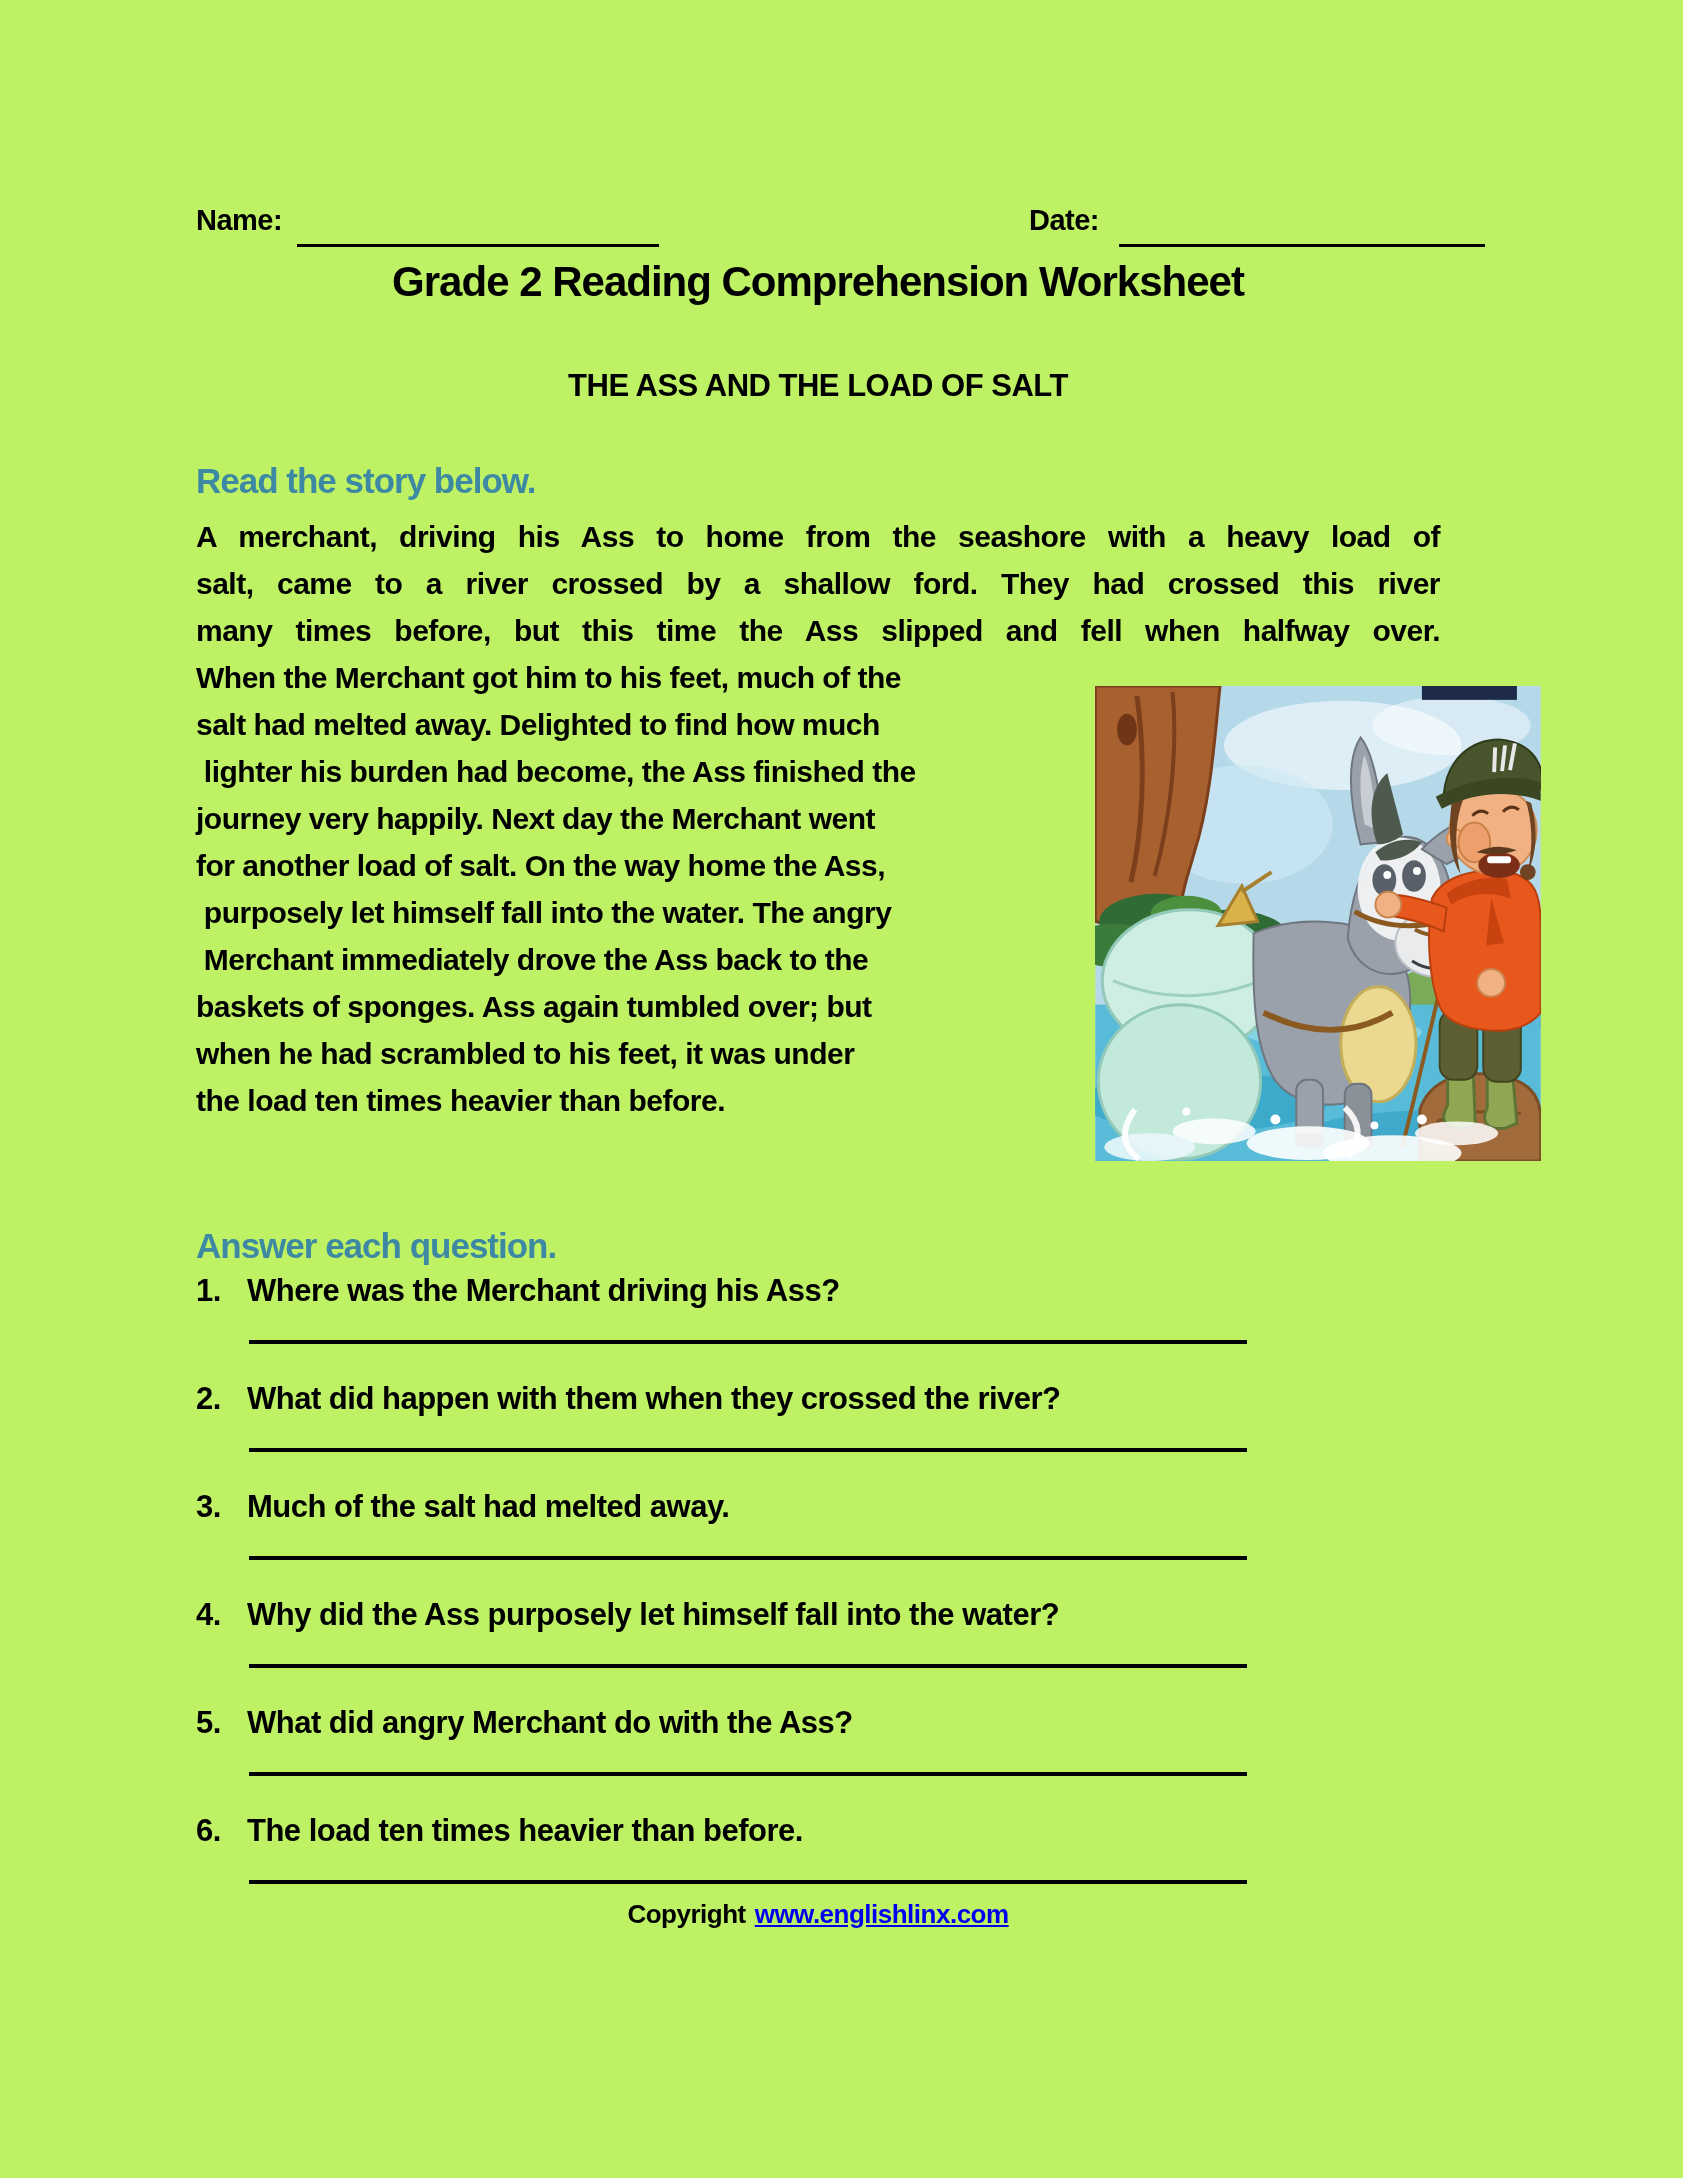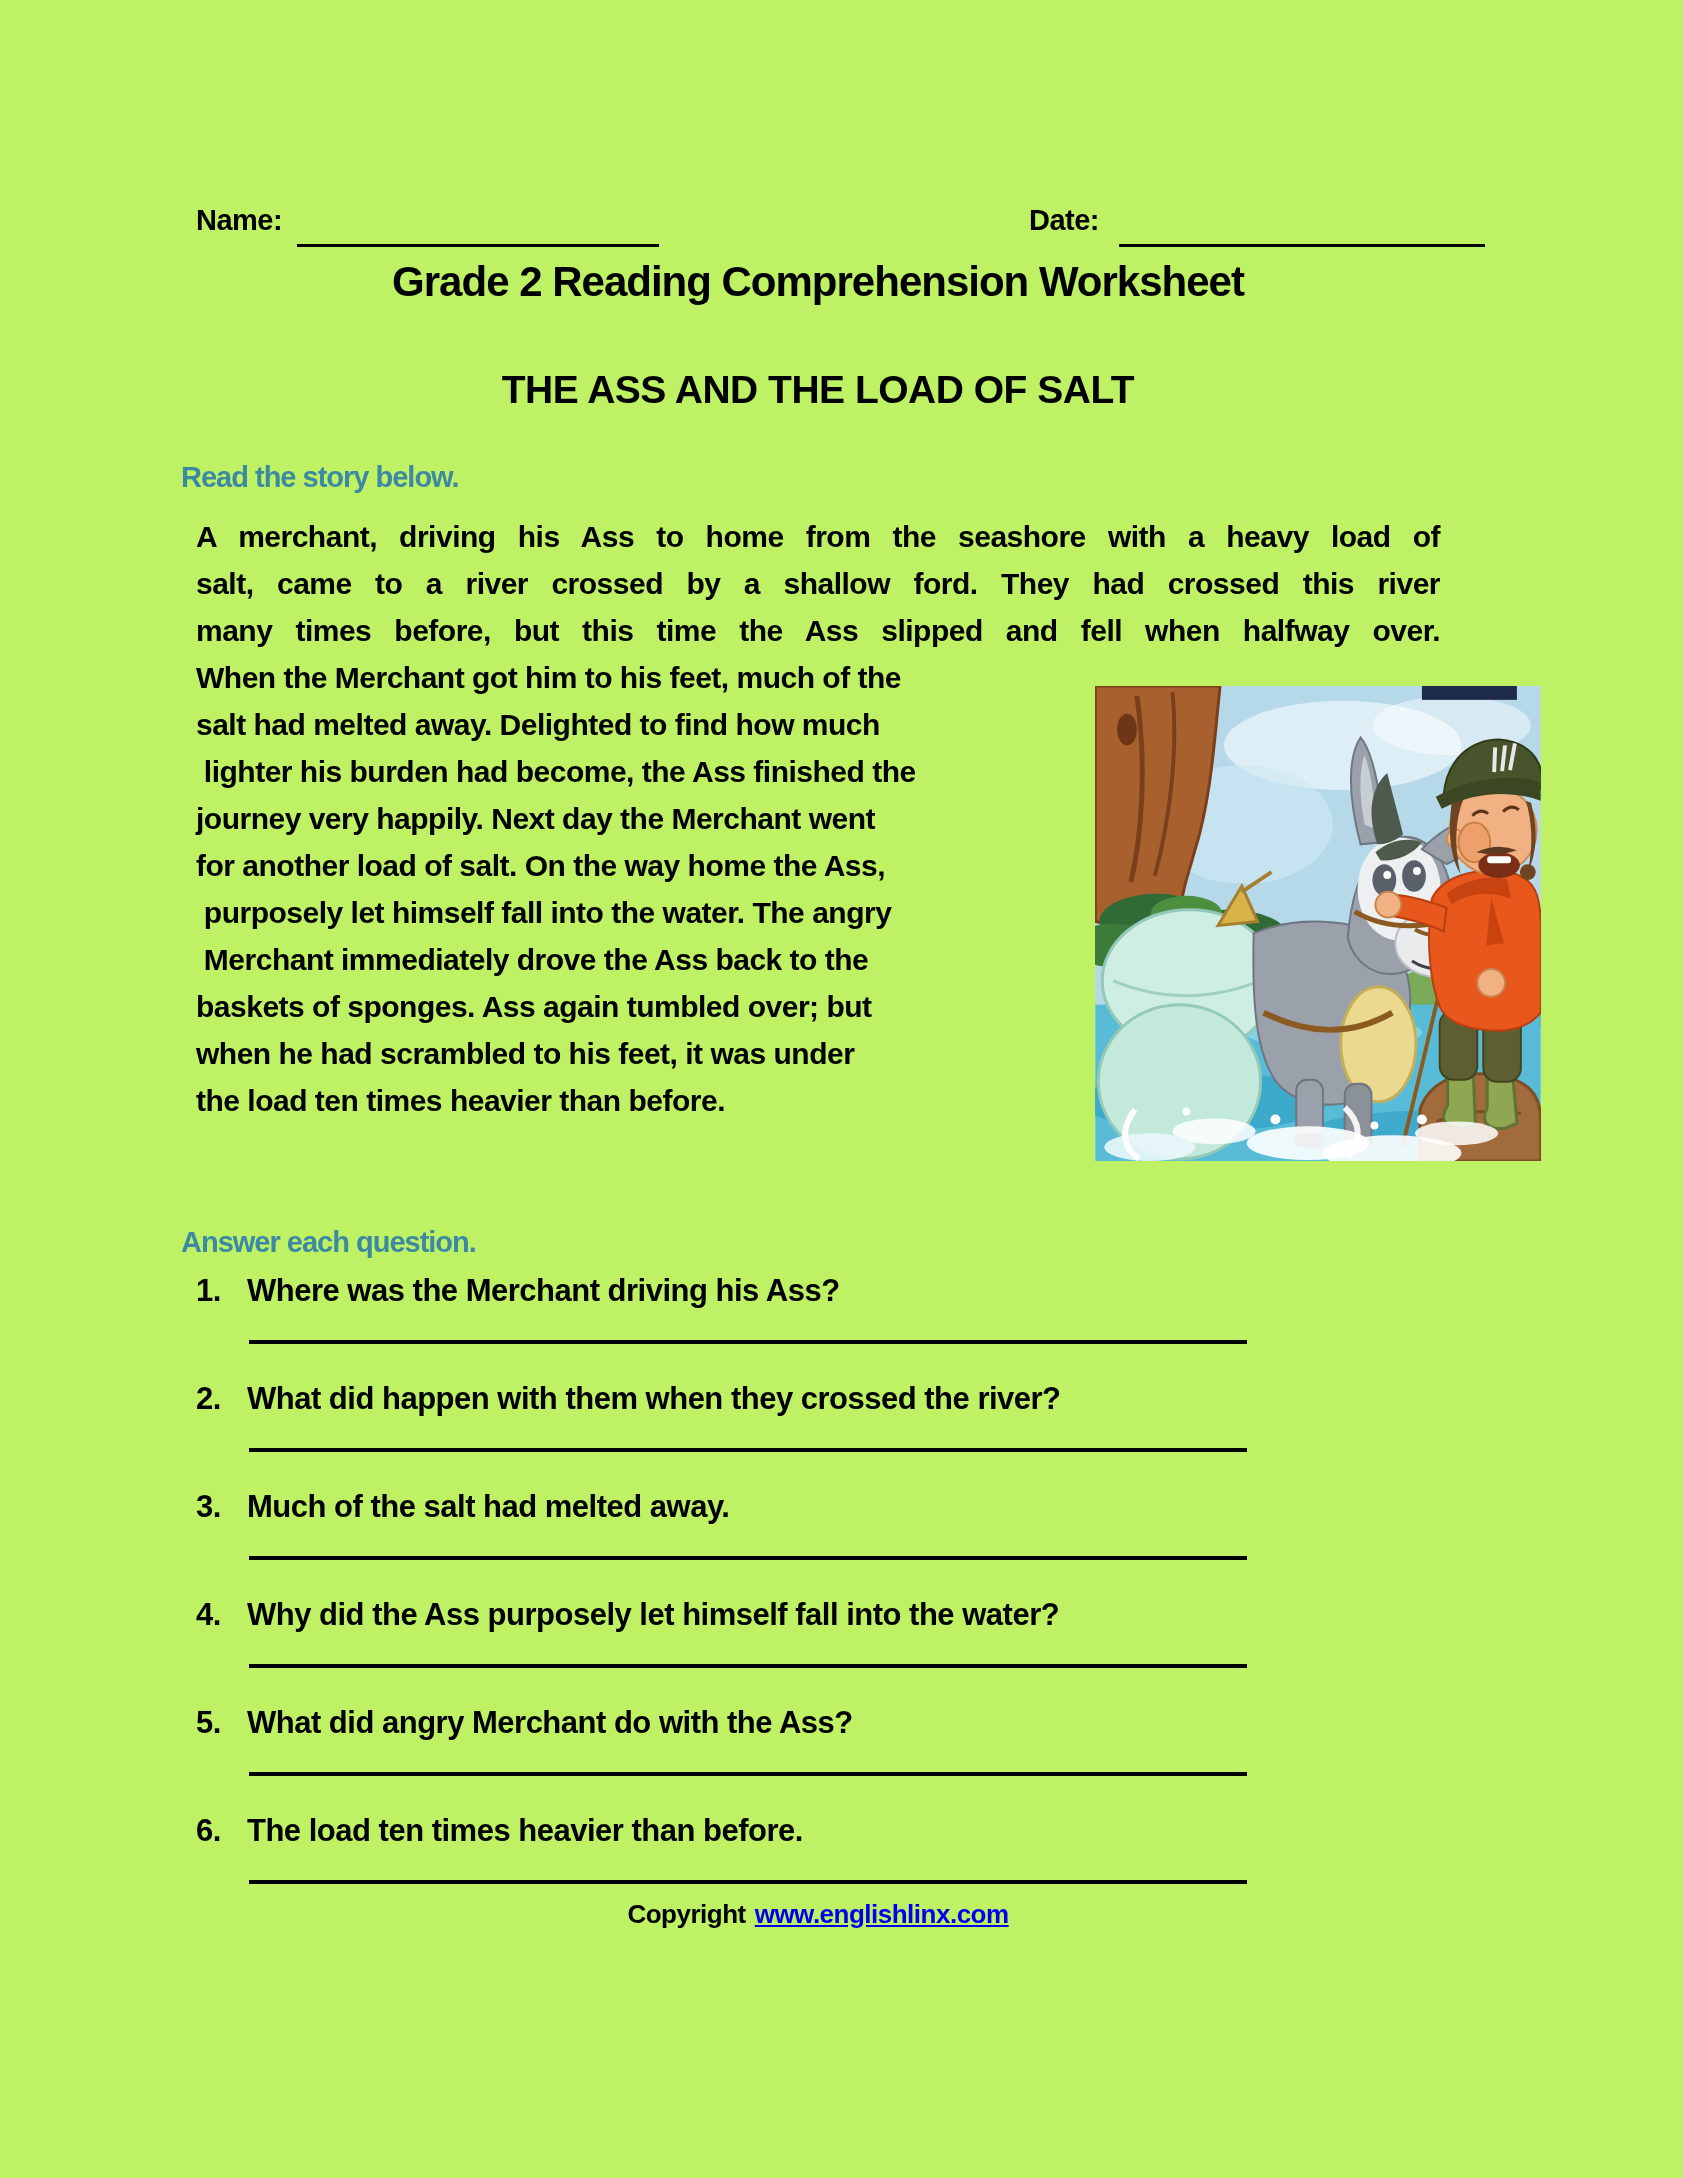--- a/index.html
+++ b/index.html
@@ -24,25 +24,25 @@
   .field-rule{position:absolute;top:40px;border-top:3px solid var(--ink);}
   .name-rule{left:101px;width:362px;}
   .date-rule{left:90px;width:366px;}
   
   .title{
     position:absolute;left:196px;top:258px;width:1244px;
     text-align:center;font-size:42px;letter-spacing:-1px;
   }
   .subtitle{
     position:absolute;left:196px;top:368px;width:1244px;
-    text-align:center;font-size:39px;letter-spacing:-0.5px;
+    text-align:center;font-size:31px;letter-spacing:-0.5px;
   }
   .section-heading{
-    position:absolute;left:181px;
-    font-size:29px;letter-spacing:-1px;color:var(--teal);
+    position:absolute;left:196px;
+    font-size:35px;letter-spacing:-1px;color:var(--teal);
   }
   .read-heading{top:461px;}
   .answer-heading{top:1226px;}
   
   .story-text{
     position:absolute;left:196px;top:513px;width:1244px;
     font-size:30px;line-height:47px;letter-spacing:-0.5px;
   }
   .story-line{white-space:pre-wrap;}
   .story-line.justify{text-align:justify;text-align-last:justify;}

